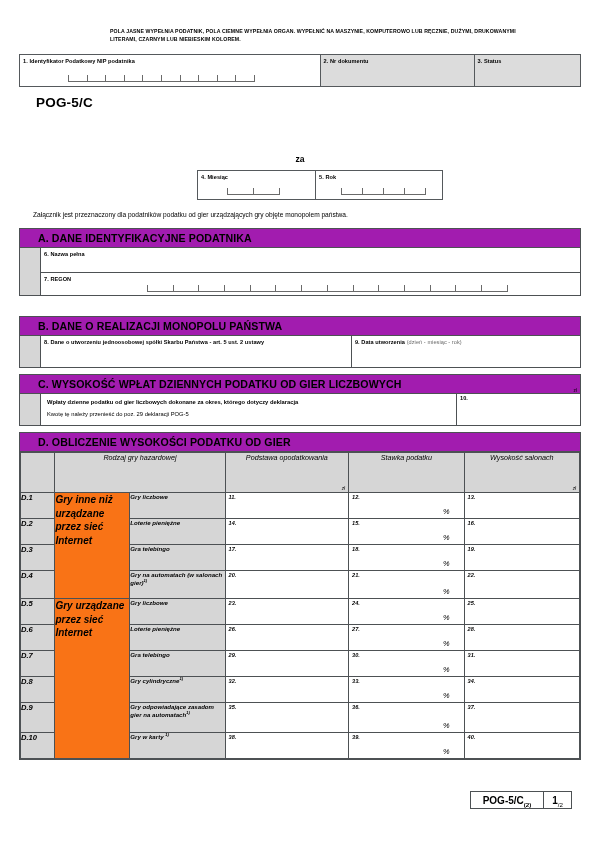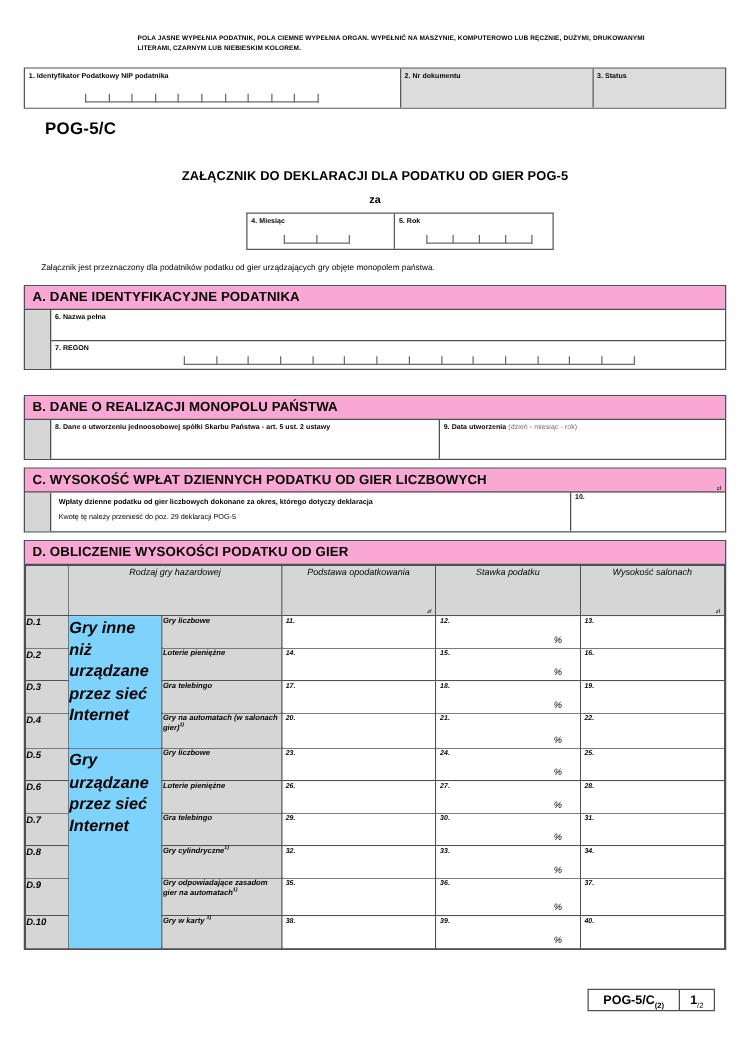--- a/index.html
+++ b/index.html
@@ -77,22 +77,22 @@
   .note{
     position:absolute;left:33px;top:211px;width:540px;font-size:6.6px;
   }
 
   
   .section{
     position:absolute;left:19px;width:562px;
     border:1.6px solid #4d5154;box-sizing:border-box;background:#fff;
   }
   .sec-head{
-    background:#f9a8d4;border-bottom:1.3px solid #4d5154;
-    font-size:10.6px;font-weight:bold;padding:3px 0 3px 6px;letter-spacing:.1px;
+    background:#a21caf;border-bottom:1.3px solid #4d5154;
+    font-size:10.6px;font-weight:bold;padding:3px 0 3px 18px;letter-spacing:.1px;
     position:relative;
   }
   .sec-head .zl{
     position:absolute;right:3px;bottom:0px;font-size:4.6px;font-weight:normal;
   }
   .sec-body{display:flex;}
   .gutter{width:20px;background:#d6d6d6;border-right:1.2px solid #4d5154;flex:none;}
   .sec-inner{flex:1;}
 
   .subrow{border-bottom:1.2px solid #4d5154;position:relative;box-sizing:border-box;}
@@ -137,21 +137,21 @@
   td.hcell{
     background:#d6d6d6;text-align:center;font-size:7.2px;font-weight:normal;
     height:40px;vertical-align:middle;
   }
   td.hcell .zl{position:absolute;right:3px;bottom:1px;font-size:4.6px;}
   td.idcell{
     background:#d6d6d6;text-align:left;font-weight:bold;font-size:7.6px;
     vertical-align:middle;
   }
   td.groupcell{
-    background:#7dd3fc;font-weight:bold;font-size:13px;line-height:1.35;
+    background:#f97316;font-weight:bold;font-size:10px;line-height:1.35;
     padding:2px 0 0 7px;vertical-align:middle;
   }
   td.namecell{
     background:#d6d6d6;font-weight:bold;font-size:6.1px;line-height:1.3;
     padding:0 3px 0 7px;vertical-align:middle;
   }
   td.inputcell{background:#fff;}
   .posnum{position:absolute;left:3px;top:1px;font-size:5.6px;font-weight:bold;}
   .pct{position:absolute;right:14px;bottom:2px;font-size:7.4px;}
   sup{font-size:.68em;vertical-align:super;line-height:0;}
@@ -198,21 +198,20 @@
     <div class="hdcell hd-doc">
       <span class="fieldlabel">2. Nr dokumentu</span>
     </div>
     <div class="hdcell hd-status">
       <span class="fieldlabel">3. Status</span>
     </div>
   </div>
 
   <div class="formcode">POG-5/C</div>
 
-  <div class="maintitle">ZAŁĄCZNIK DO DEKLARACJI DLA PODATKU OD GIER POG-5</div>
   <div class="za">za</div>
 
   <div class="periodrow">
     <div class="periodcell p-month">
       <span class="fieldlabel">4. Miesiąc</span>
       <div class="comb mcomb">
           <span></span>
           <span></span>
         </div>
     </div>

